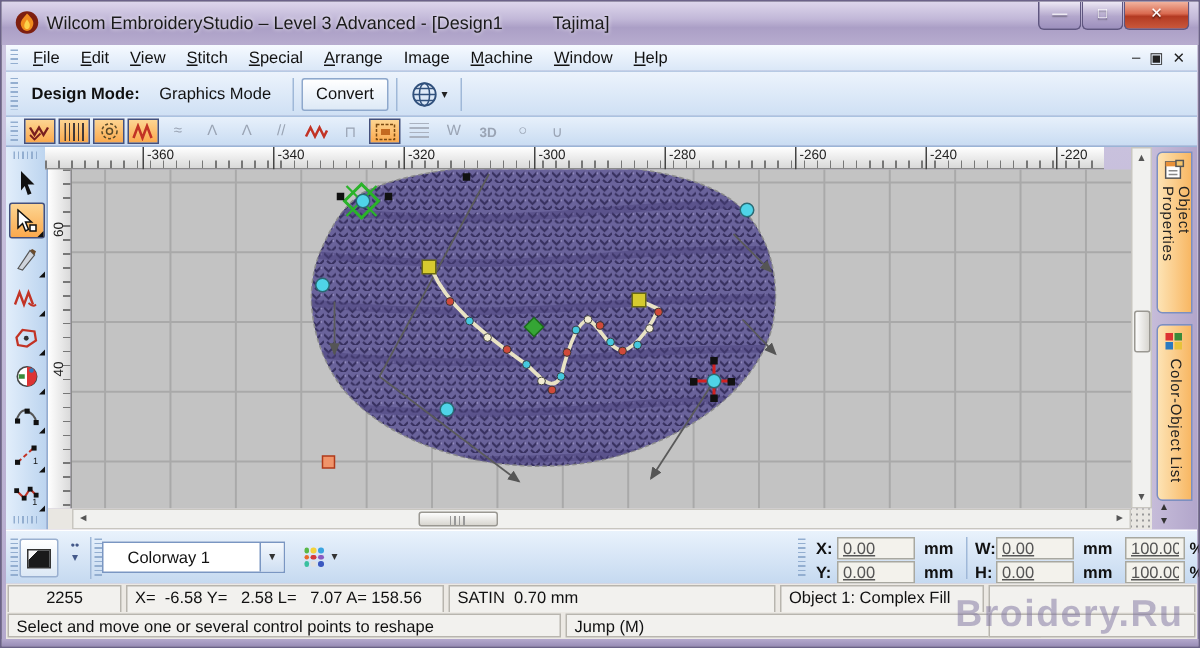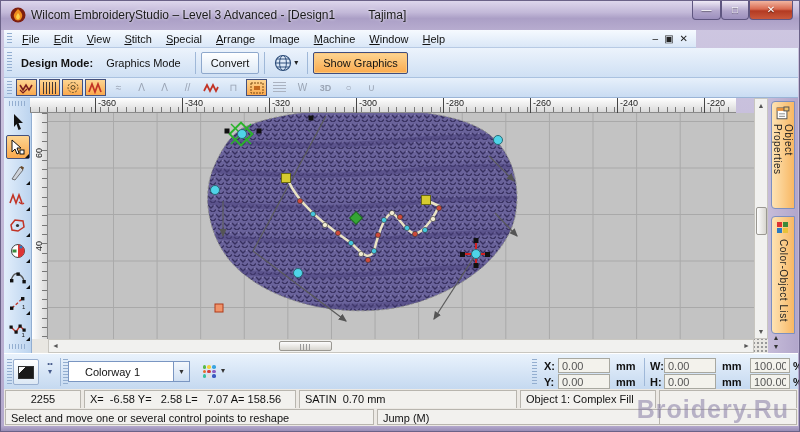--- a/index.html
+++ b/index.html
@@ -14,21 +14,21 @@
     text-shadow:0 0 3px rgba(255,255,255,.9);}
   .caption-btns{position:absolute;right:8px;top:0;display:flex;}
   .cap{height:19px;border:1px solid #5f5680;border-top:none;border-radius:0 0 4px 4px;
     display:flex;align-items:center;justify-content:center;color:#fff;font-size:10px;line-height:10px;
     background:linear-gradient(#e6e0f0,#a99cc6 50%,#93followed85b2 50%,#b0a5ca);}
   .cap.min{width:29px;background:linear-gradient(#efeaf6,#b3a7cc 55%,#9c8fbd);}
   .cap.max{width:28px;background:linear-gradient(#efeaf6,#b3a7cc 55%,#9c8fbd);}
   .cap.close{width:44px;background:linear-gradient(#f2b5a0,#d96a50 45%,#b33a22 55%,#c9583c);}
   .cap span{text-shadow:0 1px 1px rgba(0,0,0,.5);}
   
-  .menubar{position:absolute;left:3px;top:29px;width:692px;height:18px;
+  .menubar{position:absolute;left:3px;top:29px;width:794px;height:18px;
     background:linear-gradient(#f6faff,#dae7f7);border-bottom:1px solid #b7cae4;display:flex;align-items:center;}
   .grip{width:5px;height:70%;margin:0 3px;background:repeating-linear-gradient(#93aed0 0 1px,transparent 1px 3px);}
   .menu-item{padding:1px 7px;color:#111;}
   .menu-item.u::first-letter{text-decoration:underline;}
   .mdi-btns{margin-left:auto;display:flex;align-items:center;gap:6px;padding-right:8px;color:#222;font-size:10px;}
   
   .toolbar1{position:absolute;left:3px;top:47px;width:794px;height:30px;
     background:linear-gradient(#ecf3fc,#cfe0f4);border-bottom:1px solid #aac2e0;display:flex;align-items:center;}
   .tlabel{font-weight:bold;margin:0 4px 0 6px;color:#111;}
   .tbtn{padding:4px 9px;color:#111;white-space:nowrap;}
@@ -93,21 +93,21 @@
   .ovflow{position:absolute;left:41px;top:6px;width:10px;height:24px;font-size:8px;color:#44598a;text-align:center;line-height:8px;}
   .combo{position:absolute;left:64px;top:7px;width:122px;height:21px;background:#fff;border:1px solid #7a96c2;display:flex;align-items:center;}
   .combo .val{flex:1;padding-left:5px;color:#111;margin-left:11px;}
   .combo .cbtn{width:16px;height:100%;border-left:1px solid #7a96c2;background:linear-gradient(#f4f8fd,#cfdff2);
     display:flex;align-items:center;justify-content:center;font-size:7px;color:#333;}
   .pal-btn{position:absolute;left:194px;top:7px;width:22px;height:21px;border:1px solid transparent;display:flex;align-items:center;justify-content:center;}
   .pal{width:13px;height:13px;display:grid;grid-template-columns:1fr 1fr 1fr;gap:1px;transform:rotate(0deg);}
   .pal i{border-radius:50%;}
   .pal-drop{position:absolute;left:217px;top:12px;font-size:8px;color:#333;}
   .tf-label{position:absolute;font-weight:bold;color:#111;}
-  .tf{position:absolute;height:15px;border:1px solid #a8a8a0;background:#f3f2ec;color:#555;font-size:11px;padding:0 3px;font-family:"Liberation Sans",sans-serif;}
+  .tf{position:absolute;height:15px;border:1px solid #a8a8a0;background:#f3f2ec;color:#555;font-size:11px;padding:0 3px;font-family:"Liberation Sans",sans-serif;text-decoration:underline;}
   .unit{position:absolute;color:#111;font-weight:bold;}
   .bsep{position:absolute;width:1px;height:28px;background:#9fb8d8;top:4px;}
   .bgrip{position:absolute;width:5px;height:26px;top:5px;background:repeating-linear-gradient(#93aed0 0 1px,transparent 1px 3px);}
   
   .status1{position:absolute;left:3px;top:388px;width:794px;height:19px;background:#ece9e4;}
   .status2{position:absolute;left:3px;top:407px;width:794px;height:18px;background:#ece9e4;}
   .seg{position:absolute;top:1px;height:35px;background:#f2f1ee;border:1px solid #b8b5ae;
     padding:2px 5px;color:#111;white-space:pre;overflow:hidden;}
   .status2 .seg{height:16px;}
   .watermark{position:absolute;right:10px;top:394px;font-size:25px;font-weight:bold;color:rgba(124,113,158,.5);letter-spacing:1px;}
@@ -171,21 +171,20 @@
       <svg width="18" height="18" viewBox="0 0 18 18">
         <circle cx="9" cy="9" r="7.5" fill="none" stroke="#30507c" stroke-width="1.2"></circle>
         <ellipse cx="9" cy="9" rx="3.4" ry="7.5" fill="none" stroke="#30507c" stroke-width="1"></ellipse>
         <line x1="1.5" y1="9" x2="16.5" y2="9" stroke="#30507c" stroke-width="1"></line>
         <line x1="2.6" y1="5" x2="15.4" y2="5" stroke="#30507c" stroke-width="1"></line>
         <line x1="2.6" y1="13" x2="15.4" y2="13" stroke="#30507c" stroke-width="1"></line>
       </svg>
       <span class="drop">▾</span>
     </div>
     <div class="vsep"></div>
-    <span class="tbtn orange">Show Graphics</span>
   </div>
 
   <div class="toolbar2">
     <div class="grip"></div>
     <div class="sicon on">
       <svg width="15" height="12" viewBox="0 0 15 12">
           <path d="M1 3 L4 8 L7 3 L10 8 L13 3" stroke="#7a1f1f" stroke-width="1.6" fill="none"></path>
           <path d="M1 8 L4 11 L8 7" stroke="#7a1f1f" stroke-width="1.2" fill="none"></path>
         </svg>
     </div>

